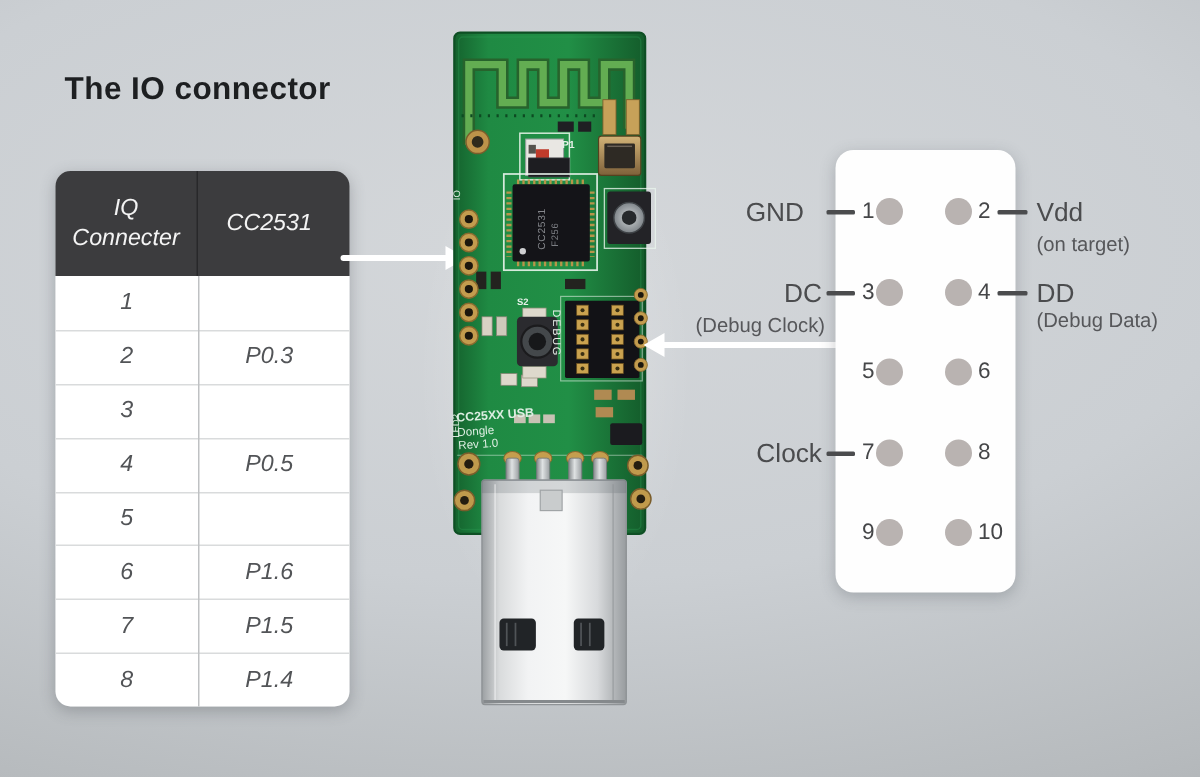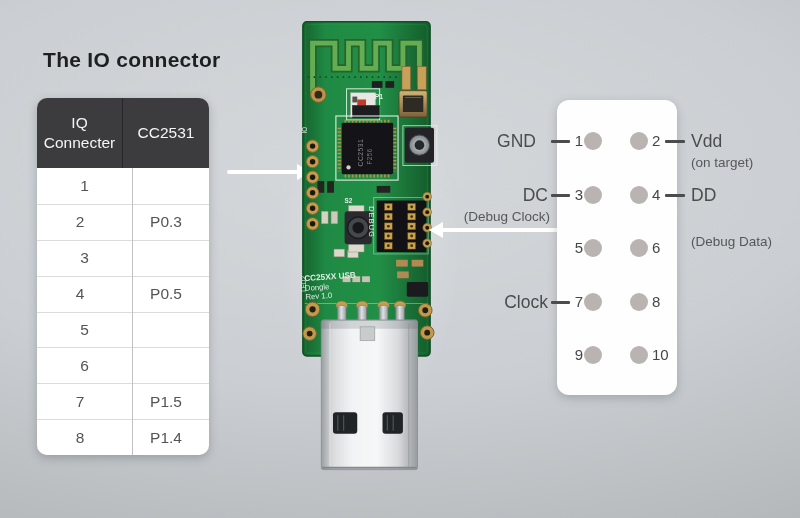--- a/index.html
+++ b/index.html
@@ -6,22 +6,22 @@
   #stage{
     position:relative; width:800px; height:518px; overflow:hidden;
     font-family:"Liberation Sans", sans-serif;
     background:radial-gradient(ellipse 130% 95% at 45% 32%, #d4d7da 0%, #cbcfd3 45%, #b6babd 80%, #a7abae 100%);
   }
   .abs{position:absolute;}
   .halo{left:240px;top:0;width:260px;height:518px;
     background:radial-gradient(ellipse 50% 48% at 50% 48%, rgba(255,255,255,.30), rgba(255,255,255,0) 70%);}
   .title{font-weight:bold;font-size:21px;color:#1d1f21;letter-spacing:.3px;white-space:nowrap;}
   
-  .io-table{left:37px;top:98px;width:172px;border-radius:10px;
-    box-shadow:0 3px 10px rgba(70,76,82,.32);}
+  .io-table{left:37px;top:114px;width:196px;border-radius:10px;
+    box-shadow:0 3px 10px rgba(70,76,82,.32);font-style:italic;}
   .io-thead{height:70px;background:#3c3c3e;border-radius:10px 10px 0 0;display:flex;color:#f4f4f4;}
   .io-th{width:95px;display:flex;align-items:center;justify-content:center;text-align:center;
     font-size:15.5px;line-height:20px;box-sizing:border-box;}
   .io-th.first{border-right:1.5px solid #28282a;}
   .io-tbody{position:relative;background:#ffffff;height:287px;border-radius:0 0 10px 10px;}
   .io-row{height:35.875px;display:flex;font-size:15.5px;color:#525457;box-sizing:border-box;}
   .io-row + .io-row{border-top:1px solid #d9dbdc;}
   .io-cell{width:95px;display:flex;align-items:center;justify-content:center;}
   .io-vdiv{position:absolute;left:95px;top:0;bottom:0;width:1px;background:#bfc1c3;}
   
@@ -72,20 +72,21 @@
         </div>
       <div class="io-row">
           <div class="io-cell">4</div>
           <div class="io-cell">P0.5</div>
         </div>
       <div class="io-row">
           <div class="io-cell">5</div>
         </div>
       <div class="io-row">
           <div class="io-cell">6</div>
+          <div class="io-cell">P1.6</div>
         </div>
       <div class="io-row">
           <div class="io-cell">7</div>
           <div class="io-cell">P1.5</div>
         </div>
       <div class="io-row">
           <div class="io-cell">8</div>
           <div class="io-cell">P1.4</div>
         </div>
     </div>
@@ -332,21 +333,21 @@
 
   <div class="abs dlabel ralign" style="right:252px;top:184px;">DC</div>
   <div class="abs dsub ralign" style="right:250px;top:209px;">(Debug Clock)</div>
   <div class="abs dash" style="left:551px;top:193.5px;width:19px;"></div>
   <div class="abs dnum r" style="right:217px;top:186px;">3</div>
   <div class="abs pin-dot" style="left:584px;top:186px;"></div>
   <div class="abs pin-dot" style="left:630px;top:186px;"></div>
   <div class="abs dnum" style="left:652px;top:186px;">4</div>
   <div class="abs dash" style="left:665px;top:193.5px;width:20px;"></div>
   <div class="abs dlabel" style="left:691px;top:184px;">DD</div>
-  <div class="abs dsub" style="left:691px;top:206px;margin-top:28px;">(Debug Data)</div>
+  <div class="abs dsub" style="left:691px;top:206px;">(Debug Data)</div>
 
   <div class="abs dnum r" style="right:217px;top:239px;">5</div>
   <div class="abs pin-dot" style="left:584px;top:239px;"></div>
   <div class="abs pin-dot" style="left:630px;top:239px;"></div>
   <div class="abs dnum" style="left:652px;top:239px;">6</div>
 
   <div class="abs dlabel ralign" style="right:252px;top:291px;">Clock</div>
   <div class="abs dash" style="left:551px;top:300.5px;width:19px;"></div>
   <div class="abs dnum r" style="right:217px;top:293px;">7</div>
   <div class="abs pin-dot" style="left:584px;top:293px;"></div>

